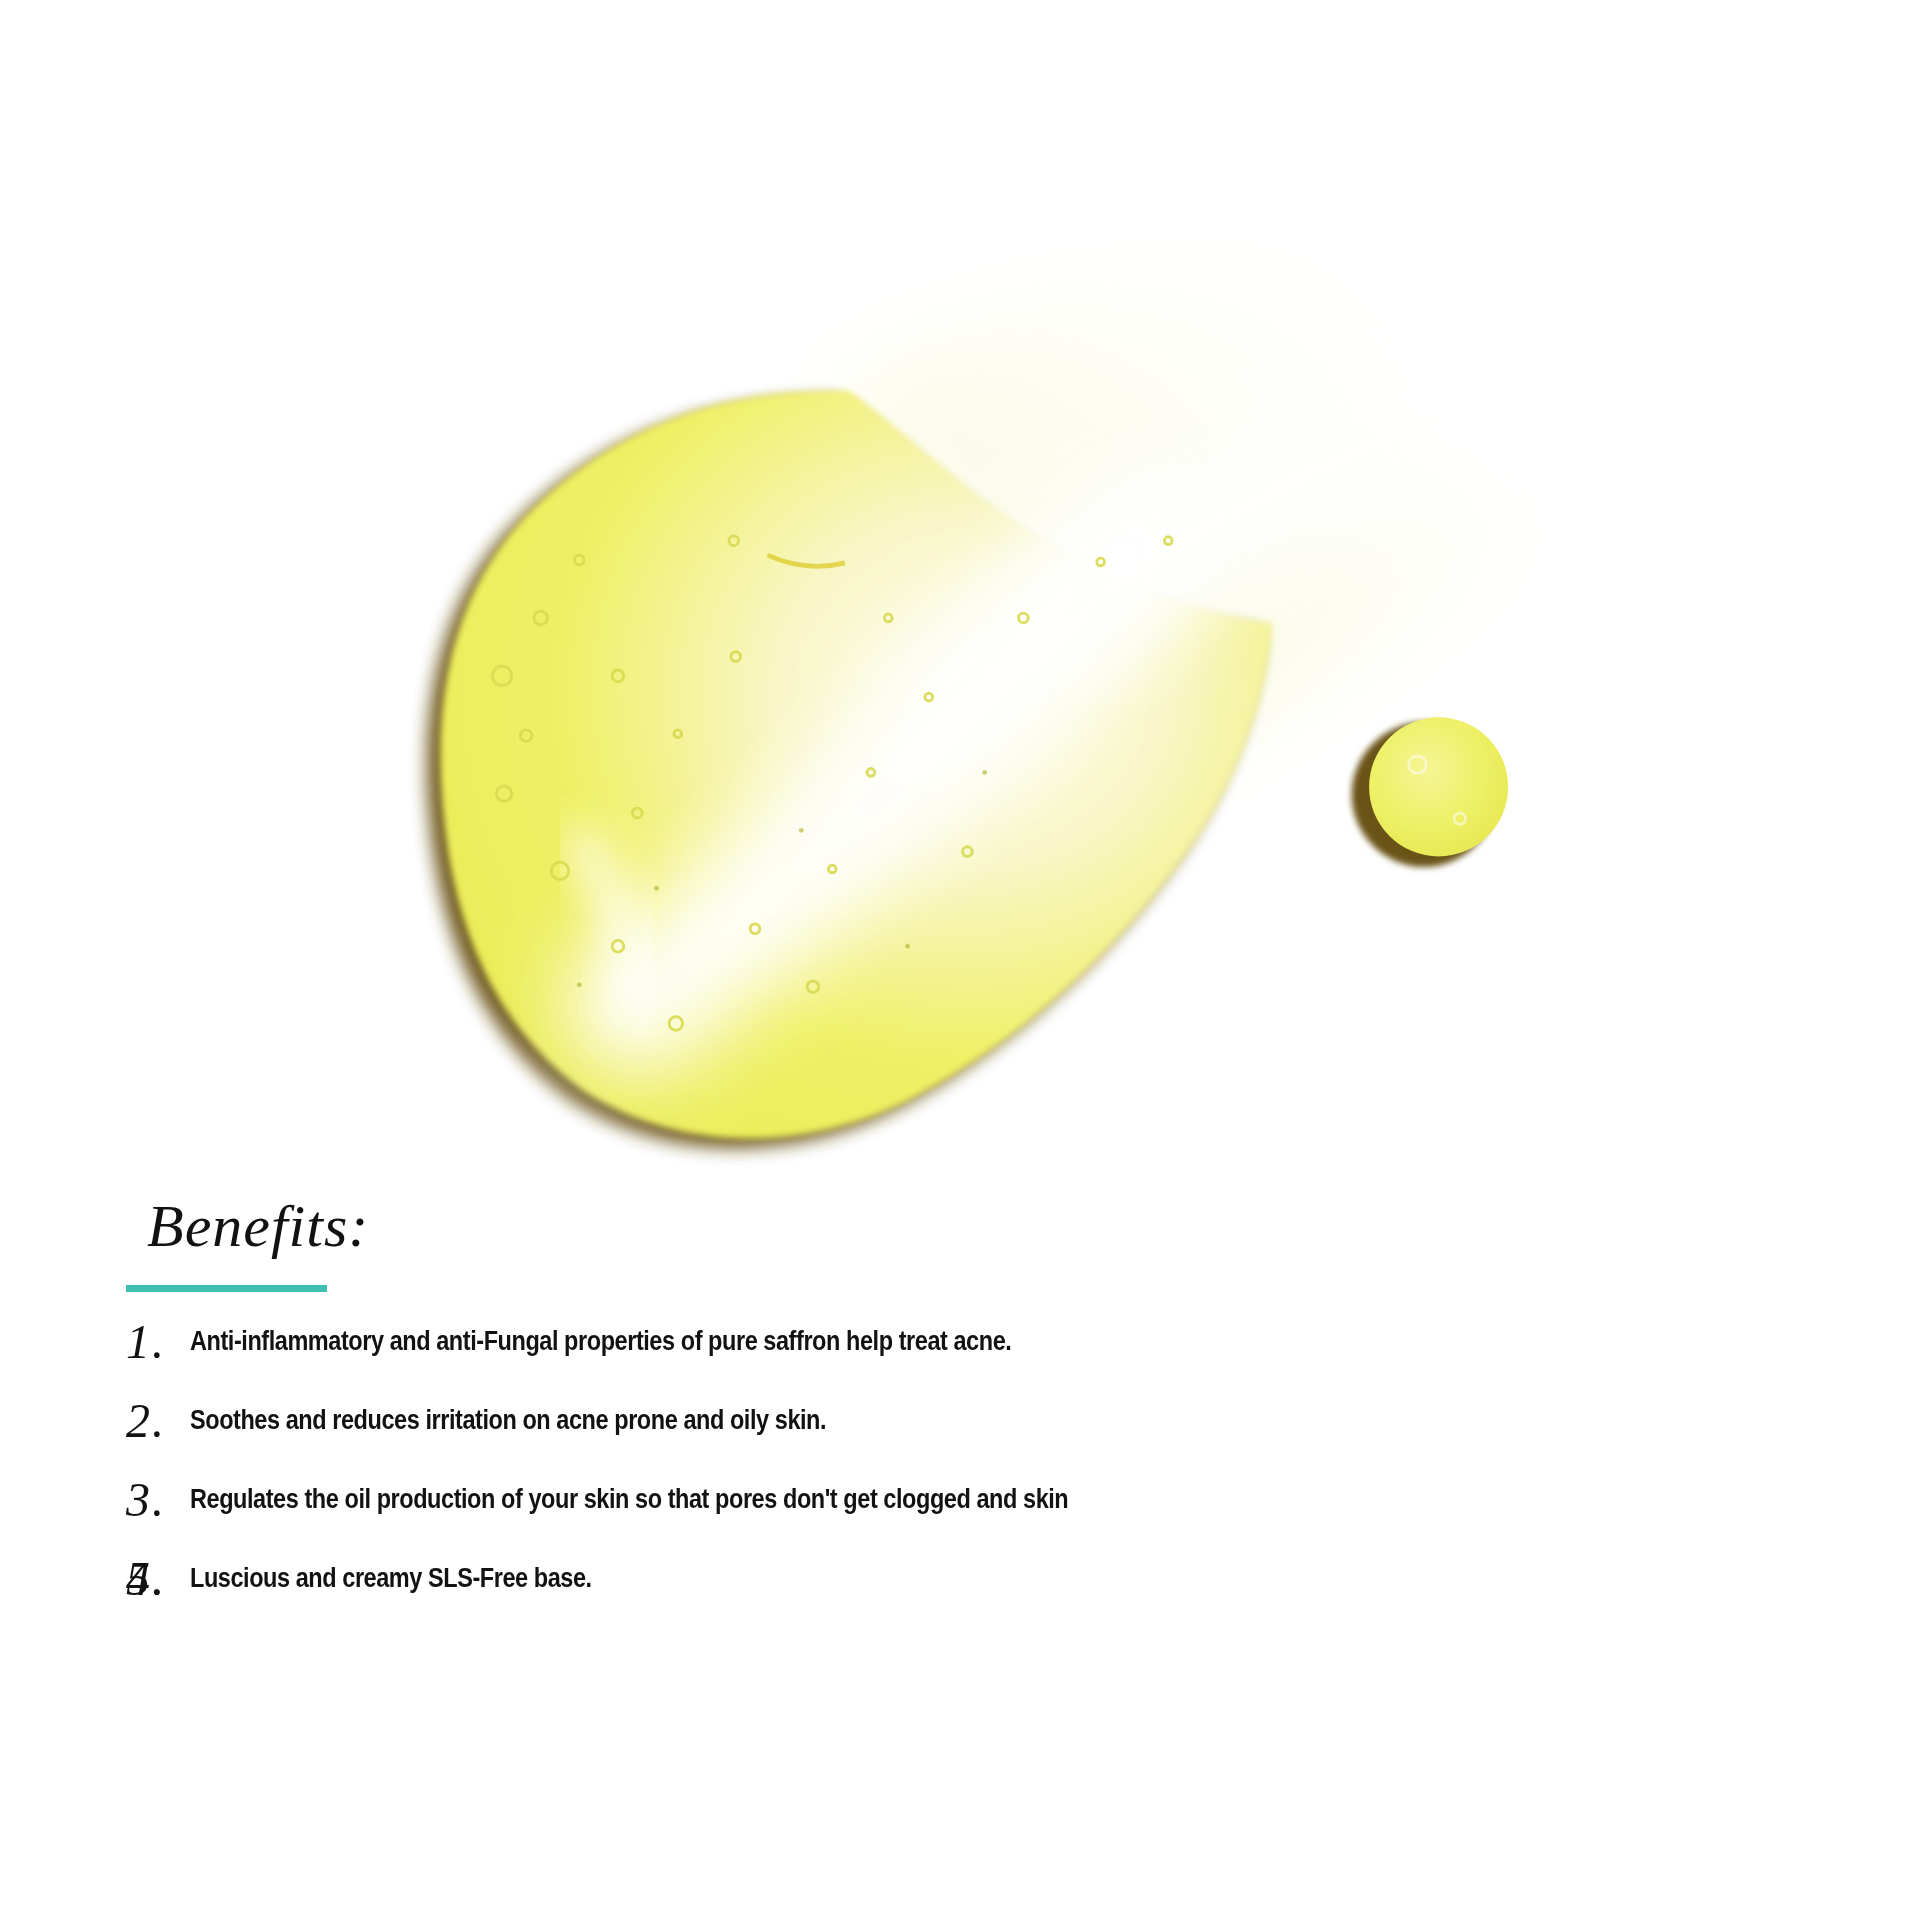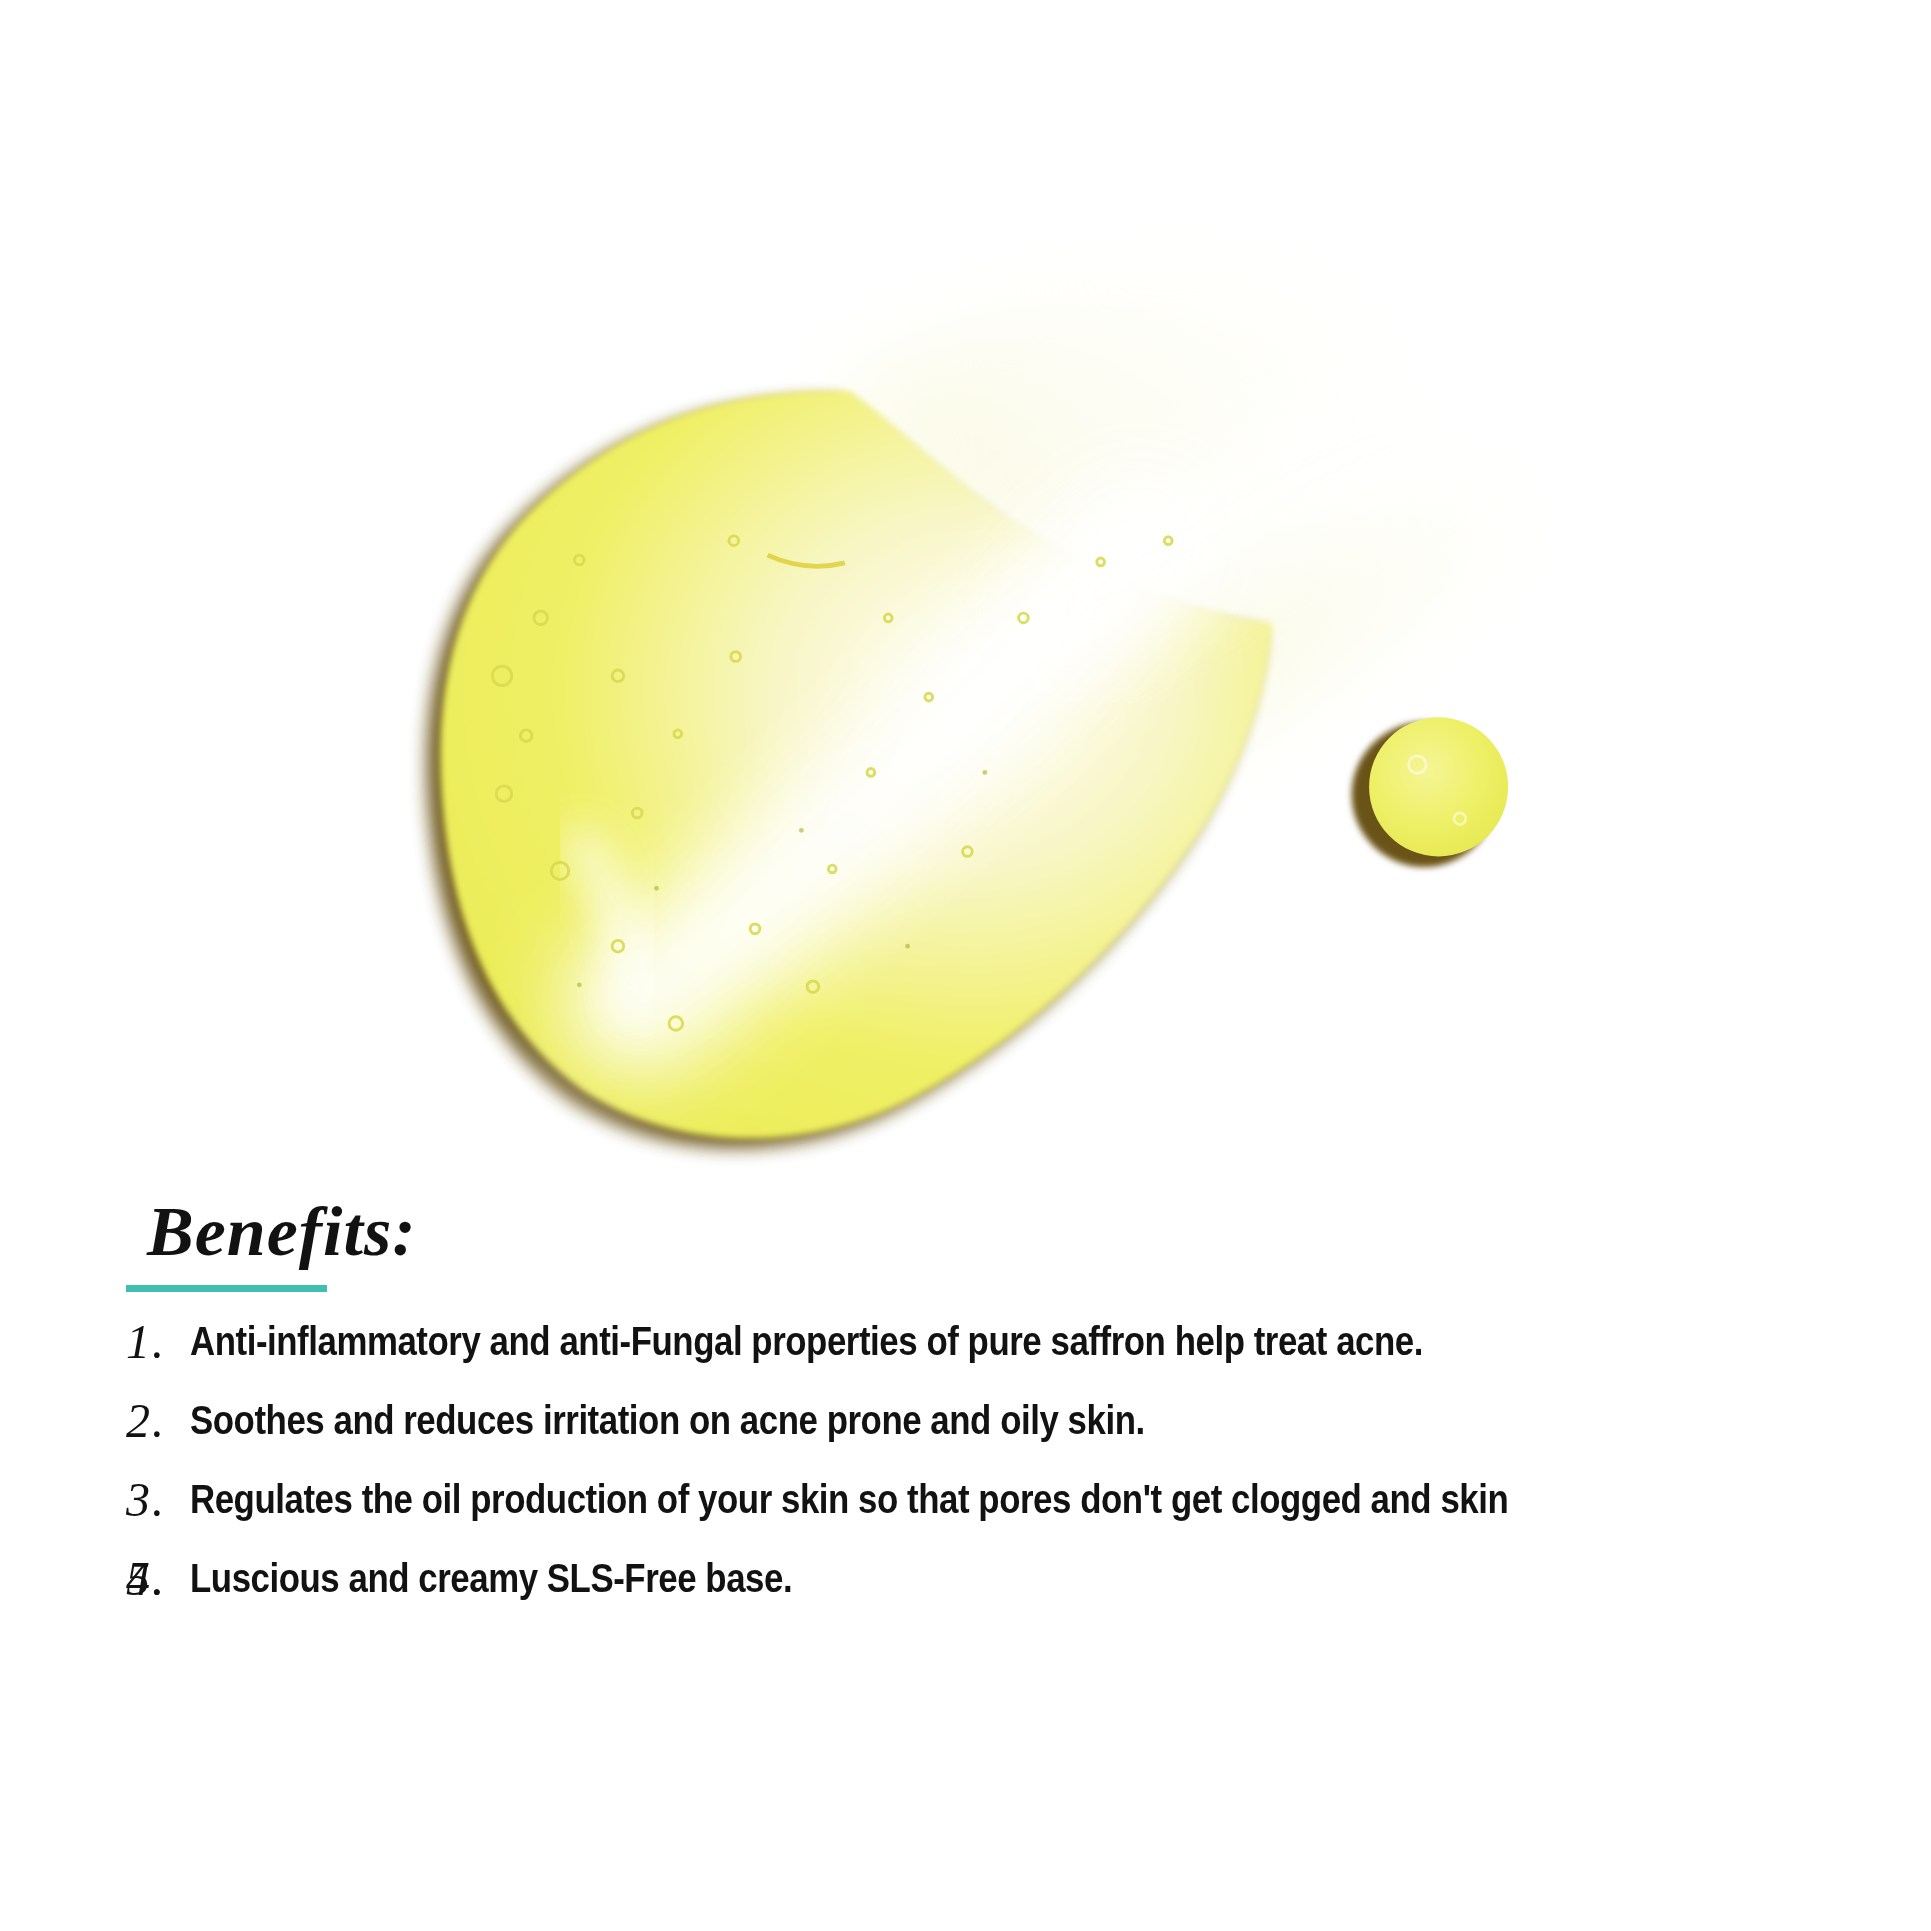--- a/index.html
+++ b/index.html
@@ -6,38 +6,38 @@
   .canvas{
     position:relative;width:1931px;height:1931px;overflow:hidden;
     background:var(--background,#ffffff);
     color:var(--text,#121212);
     font-family:"Liberation Sans",sans-serif;
   }
   .smear-svg{position:absolute;left:0;top:0;width:1931px;height:1931px;}
 
   .heading{
     position:absolute;left:147px;top:1193px;margin:0;
-    font-family:"Liberation Serif",serif;font-style:italic;font-weight:700;
-    font-size:70px;line-height:1.1;letter-spacing:1px;color:var(--text,#121212);
+    font-family:"Liberation Serif",serif;font-style:italic;font-weight:400;
+    font-size:60px;line-height:1.1;letter-spacing:1px;color:var(--text,#121212);
   }
   .heading-underline{
     position:absolute;left:126px;top:1285px;width:201px;height:6.8px;
     background:var(--accent-teal,#3fbfb2);
   }
 
   .benefits{
     position:absolute;left:126px;top:1302px;width:1757px;
   }
   .benefit-item{position:relative;padding-left:64px;}
   .benefit-num{
     position:absolute;left:0;top:0;
     font-family:"Liberation Serif",serif;font-style:italic;font-weight:400;
     font-size:48px;line-height:79px;letter-spacing:1.9px;
   }
-  .bline{line-height:79px;font-size:40px;font-weight:700;letter-spacing:-0.5px;}
+  .bline{line-height:79px;font-size:27px;font-weight:700;letter-spacing:-0.5px;}
   .btxt{display:inline-block;transform:scaleX(0.87);transform-origin:0 50%;white-space:nowrap;}
 </style>
 </head>
 <body>
 
 <div class="canvas">
 
   <svg class="smear-svg" viewBox="0 0 2000 2000" xmlns="http://www.w3.org/2000/svg" aria-hidden="true">
     <defs>
       <linearGradient id="tailGrad" x1="0" y1="1" x2="1" y2="0">

